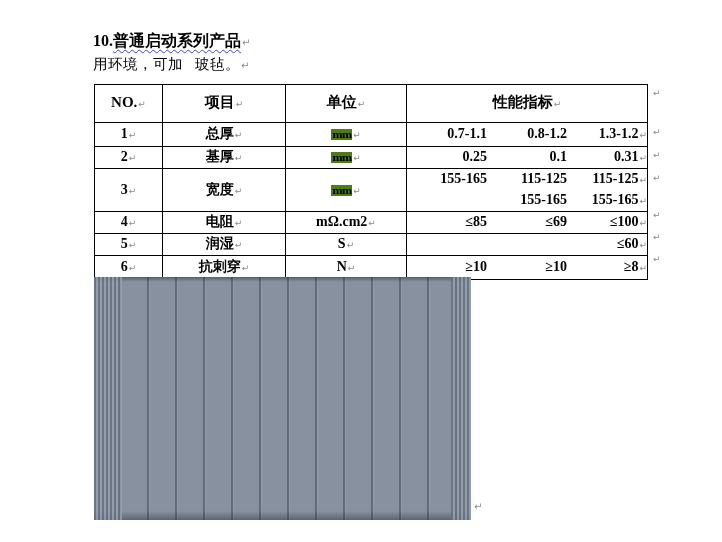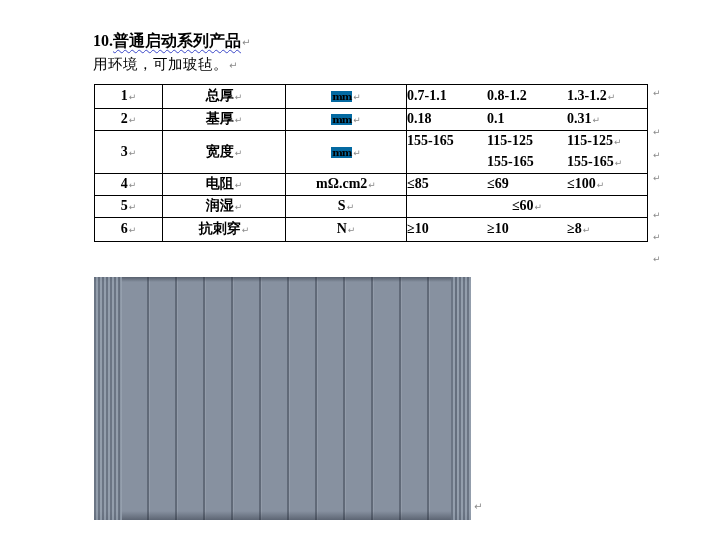--- a/index.html
+++ b/index.html
@@ -15,44 +15,45 @@
   }
   .spell-wavy-blue {
     text-decoration:underline; text-decoration-style:wavy;
     text-decoration-color:#3b48c8; text-decoration-thickness:1px;
     text-underline-offset:3px;
   }
   .spell-wavy-red {
     text-decoration-style:wavy;
     text-decoration-color:#d02020; text-decoration-thickness:1px;
     text-underline-offset:3px;
+    margin-left:12px;
   }
   .intro {
     position:absolute; left:93px; top:36px; width:562px;
     font-size:14.5px; line-height:19px; letter-spacing:0.5px;
   }
   .pm {
     font-family:"DejaVu Sans",sans-serif; color:#8a8a8a; font-size:9px;
     font-weight:normal; vertical-align:baseline; padding-left:1px;
   }
   .pm-title { font-size:10px; }
   table.spec {
     position:absolute; left:94px; top:84px; width:553px;
     border-collapse:collapse; table-layout:fixed;
   }
   table.spec td {
     border:1px solid #000; text-align:center; vertical-align:middle;
     font-weight:bold; font-size:14px; line-height:19px; overflow:hidden;
   }
   table.spec td.hdr { font-size:15px; }
   .triple { display:flex; width:100%; }
-  .triple > span { flex:1 1 0; text-align:left; white-space:nowrap; }
-  .single { text-align:center; }
+  .triple > span { flex:1 1 0; text-align:right; white-space:nowrap; }
+  .single { text-align:right; }
   .unit-shade {
-    background:#0369a1; font-size:10px; letter-spacing:-1px; padding:0 1px;
+    background:#4d7c0f; font-size:10px; letter-spacing:-1px; padding:0 1px;
     font-family:"DejaVu Serif",serif;
   }
   .rowmark { position:absolute; left:652px; width:14px; text-align:left; }
   .photo {
     position:absolute; left:94px; top:277px; width:377px; height:243px;
     background:
       linear-gradient(180deg, rgba(30,36,48,0.45) 0px, rgba(30,36,48,0) 5px,
         rgba(30,36,48,0) 234px, rgba(30,36,48,0.40) 243px),
       repeating-linear-gradient(90deg,
         rgba(0,0,0,0) 0px, rgba(0,0,0,0) 25px,
@@ -85,39 +86,45 @@
   </div>
 
   <table class="spec">
     <colgroup>
       <col style="width:68px">
         <col style="width:123px">
       <col style="width:121px">
         <col style="width:241px">
     </colgroup>
     <tbody>
+        <tr style="height:38px">
+      <td class="hdr"><span>NO.</span><span class="pm">↵</span></td>
+      <td class="hdr"><span>项目</span><span class="pm">↵</span></td>
+      <td class="hdr"><span>单位</span><span class="pm">↵</span></td>
+      <td class="hdr"><span>性能指标</span><span class="pm">↵</span></td>
+    </tr>
     <tr style="height:24px">
       <td><span>1</span><span class="pm">↵</span></td>
       <td><span>总厚</span><span class="pm">↵</span></td>
       <td><span class="unit-shade">mm</span><span class="pm">↵</span></td>
       <td>
         <div class="triple">
           <span>0.7-1.1</span>
           <span>0.8-1.2</span>
           <span><i style="font-style:normal">1.3-1.2</i><i class="pm" style="font-style:normal">↵</i></span>
         </div>
       </td>
     </tr>
     <tr style="height:21px">
       <td><span>2</span><span class="pm">↵</span></td>
       <td><span>基厚</span><span class="pm">↵</span></td>
       <td><span class="unit-shade">mm</span><span class="pm">↵</span></td>
       <td>
         <div class="triple">
-          <span>0.18</span>
+          <span>0.25</span>
           <span>0.1</span>
           <span><i style="font-style:normal">0.31</i><i class="pm" style="font-style:normal">↵</i></span>
         </div>
       </td>
     </tr>
     <tr style="height:38px">
       <td><span>3</span><span class="pm">↵</span></td>
       <td><span>宽度</span><span class="pm">↵</span></td>
       <td><span class="unit-shade">mm</span><span class="pm">↵</span></td>
       <td>

